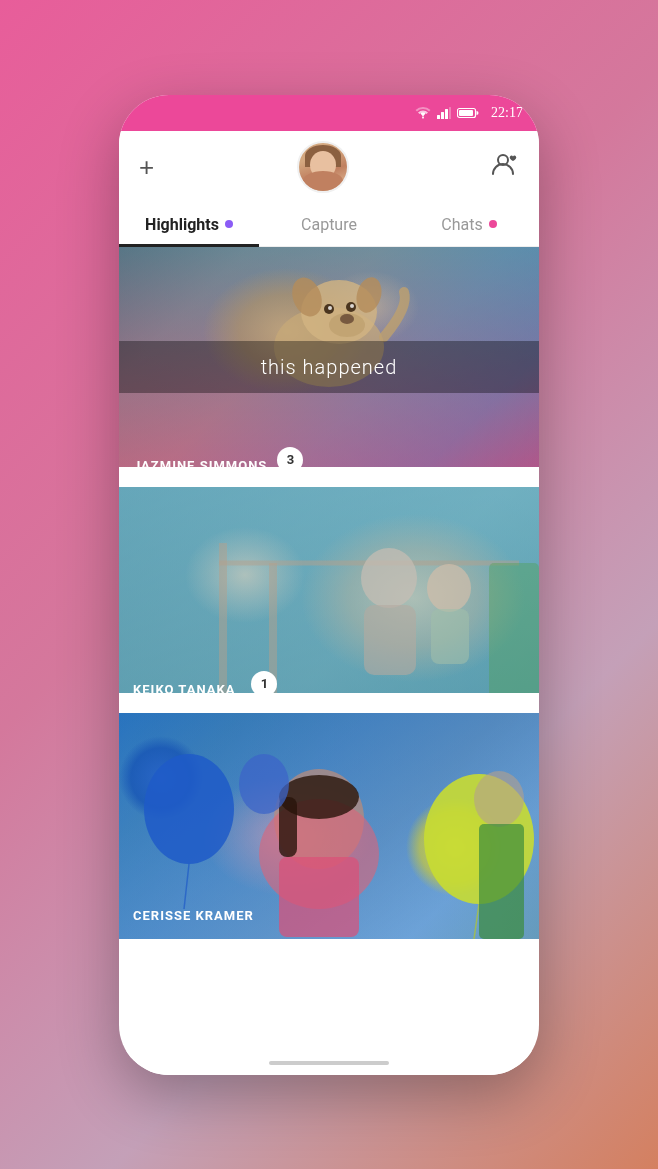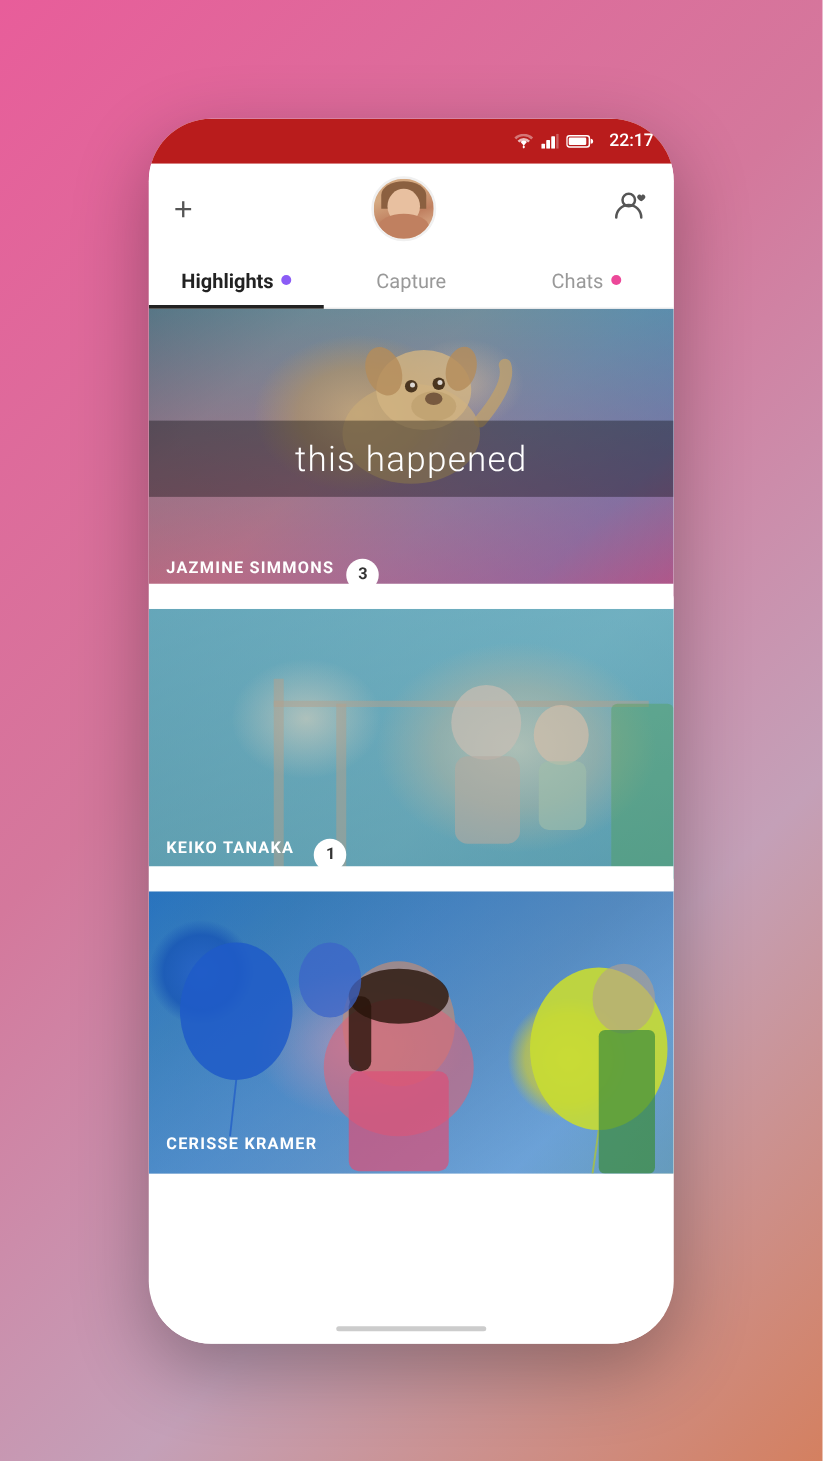--- a/index.html
+++ b/index.html
@@ -21,26 +21,27 @@
       border-radius: 50px;
       overflow: hidden;
       box-shadow: 0 20px 60px rgba(0,0,0,0.3);
       position: relative;
       display: flex;
       flex-direction: column;
     }
 
     
     .status-bar {
-      background: #b91c1c;
+      background: #ec4899;
       height: 36px;
       display: flex;
       justify-content: flex-end;
       padding: 0 16px;
       flex-shrink: 0;
+      font-family: Liberation Serif, serif;
     }
 
     .status-bar-left {
       flex: 1;
     }
 
     .status-icons {
       display: flex;
       align-items: center;
       gap: 6px;
@@ -173,31 +174,31 @@
       transform: translateY(-50%);
       left: 0;
       right: 0;
       background: rgba(0,0,0,0.35);
       padding: 14px;
       text-align: center;
     }
 
     .overlay-text {
       color: white;
-      font-size: 28px;
+      font-size: 20px;
       font-weight: 300;
       letter-spacing: 1px;
     }
 
     .card-label {
       position: absolute;
       bottom: 14px;
       left: 14px;
       display: flex;
-      align-items: flex-start;
+      align-items: flex-end;
       gap: 10px;
     }
 
     .card-name {
       color: white;
       font-size: 13px;
       font-weight: 700;
       letter-spacing: 1px;
     }
 

